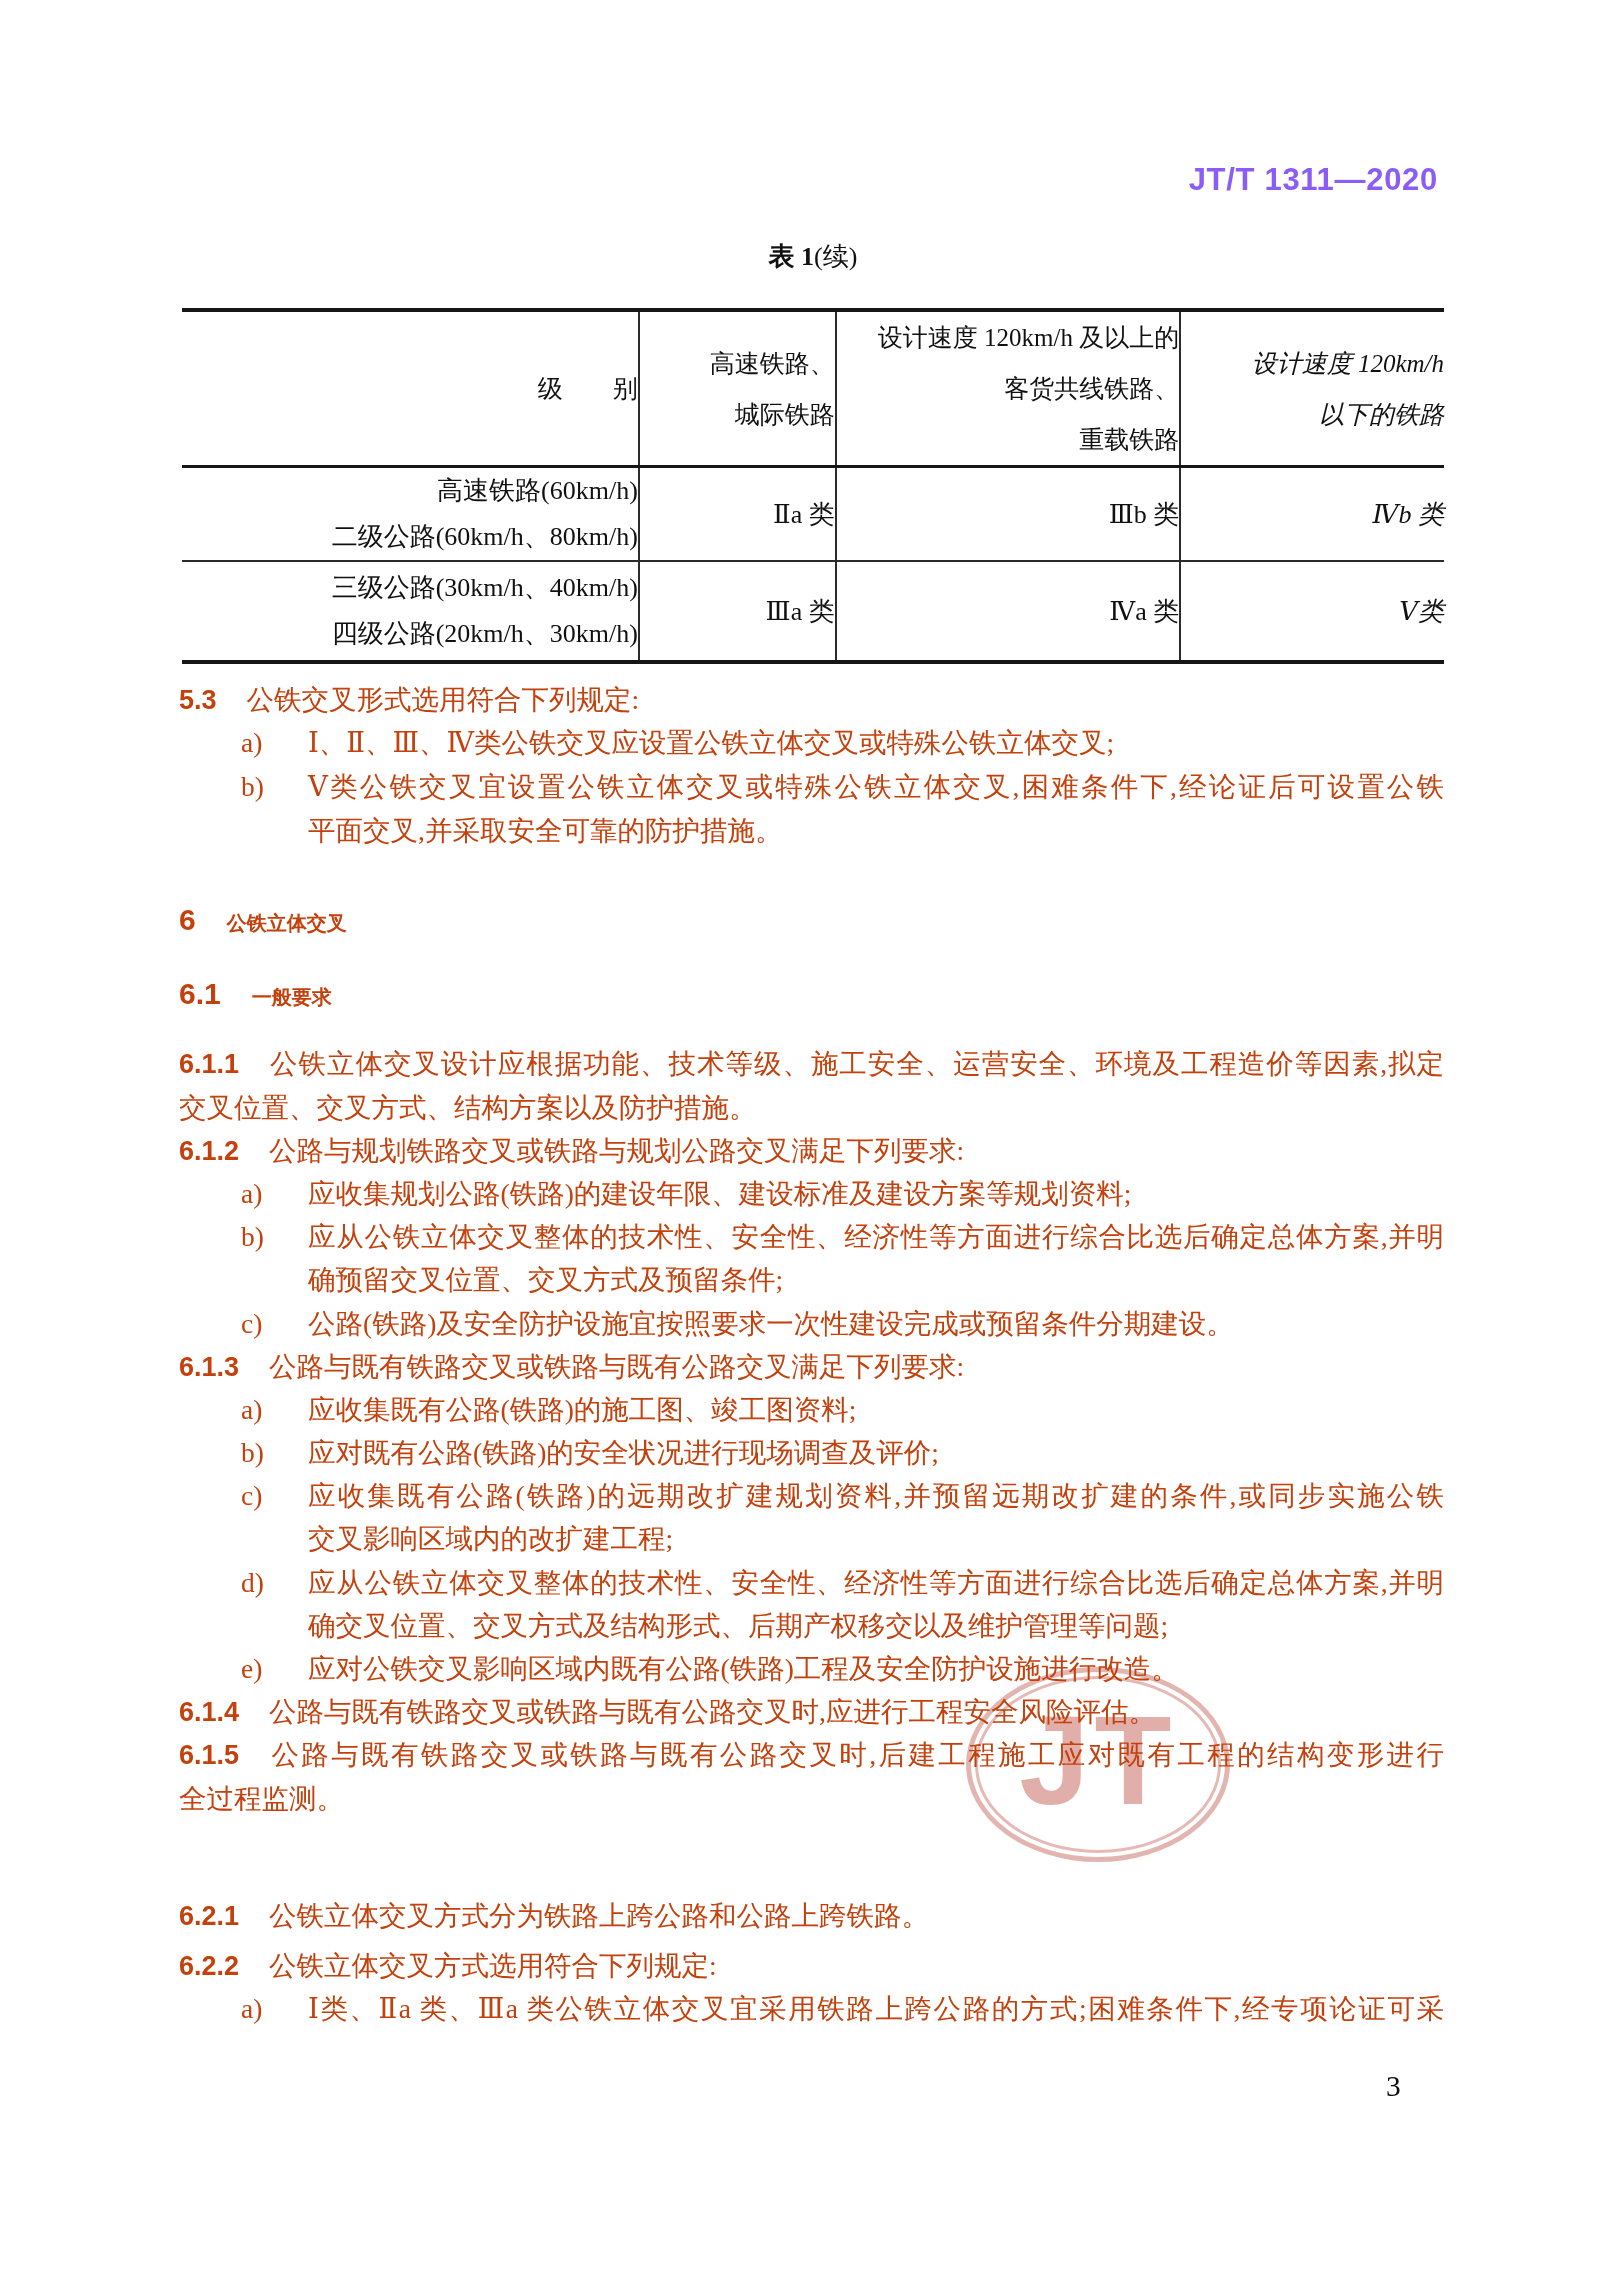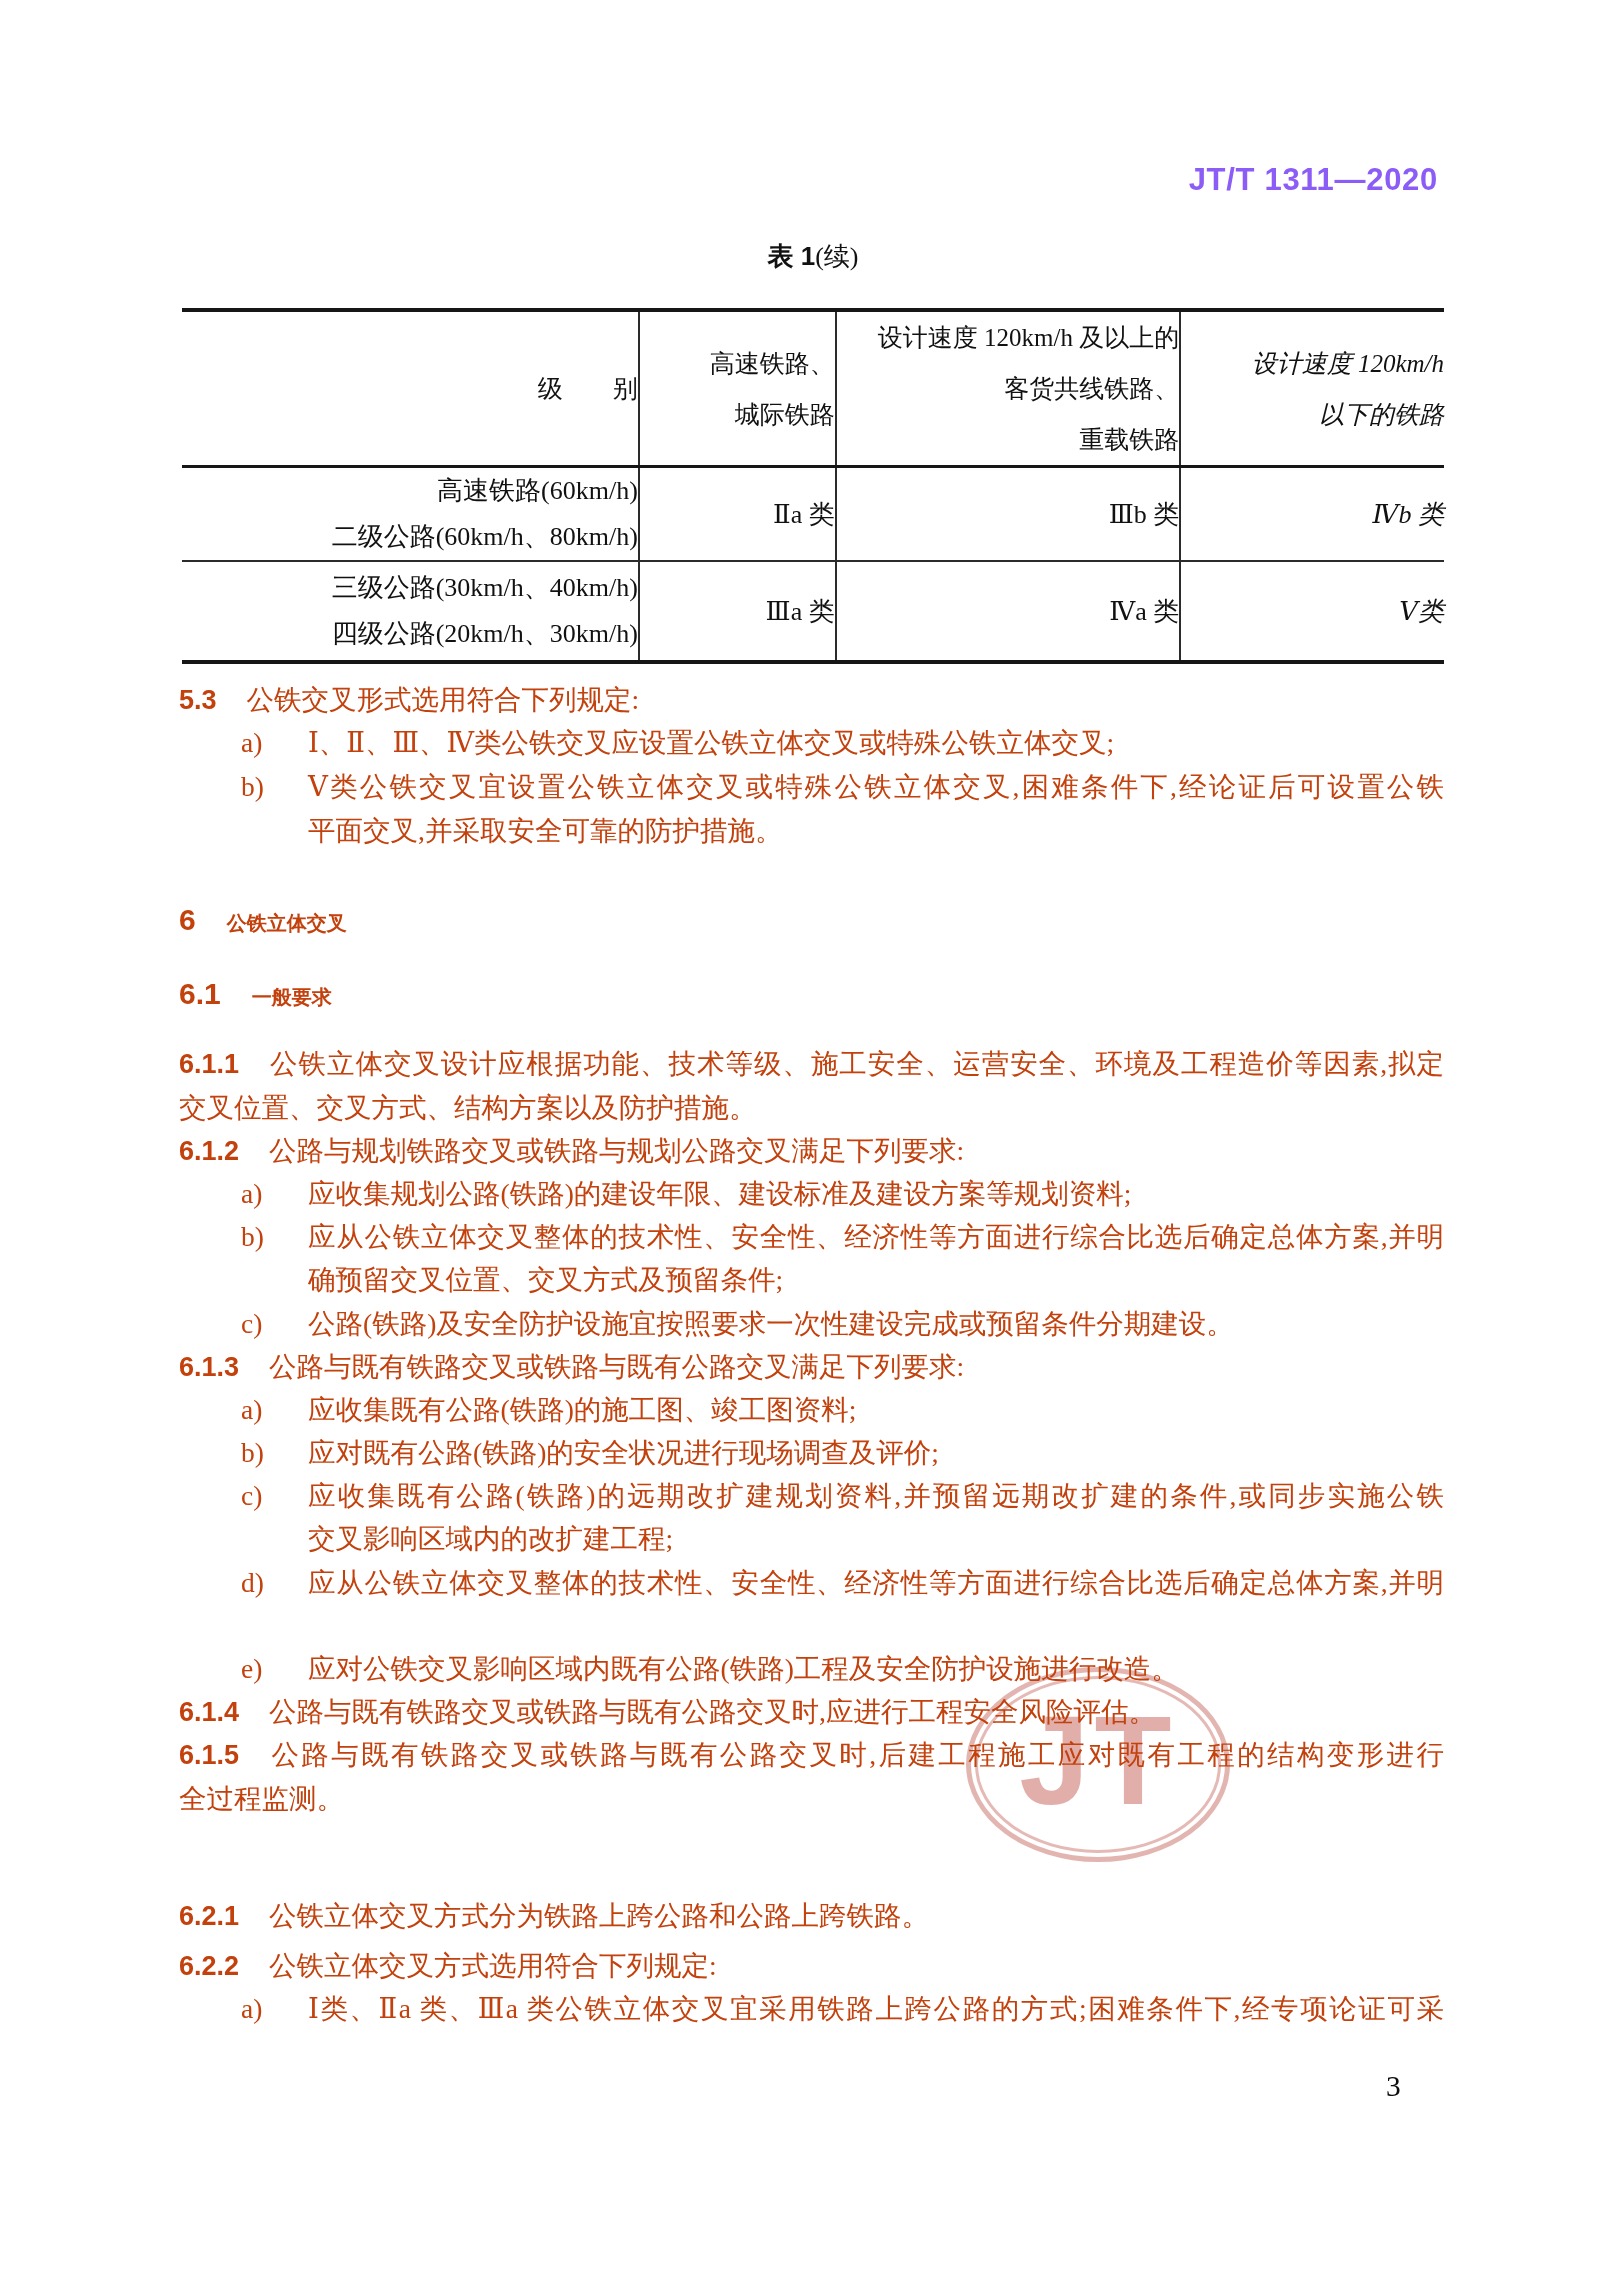--- a/index.html
+++ b/index.html
@@ -31,21 +31,21 @@
   #table-title {
     position: absolute;
     left: 182px;
     top: 239px;
     width: 1262px;
     text-align: center;
     font-size: 26px;
     white-space: pre;
   }
   #table-title .t-bold {
-    font-family: Liberation Sans, sans-serif;
+    font-family: Liberation Serif, serif;
     font-weight: 700;
   }
   #table-title .t-cont {
     font-family: "Liberation Serif", "DejaVu Serif", serif;
     font-weight: 400;
   }
 
   
   #grade-table {
     position: absolute;
@@ -247,20 +247,21 @@
   <div class="line list full" style="top:1215px"><span class="label">b)</span><span class="txt">应从公铁立体交叉整体的技术性、安全性、经济性等方面进行综合比选后确定总体方案,并明</span></div>
   <div class="line cont" style="top:1258px"><span class="txt">确预留交叉位置、交叉方式及预留条件;</span></div>
   <div class="line list" style="top:1302px"><span class="label">c)</span><span class="txt">公路(铁路)及安全防护设施宜按照要求一次性建设完成或预留条件分期建设。</span></div>
 
   <div class="line sec" style="top:1345px"><span class="num">6.1.3</span><span class="txt">公路与既有铁路交叉或铁路与既有公路交叉满足下列要求:</span></div>
   <div class="line list" style="top:1388px"><span class="label">a)</span><span class="txt">应收集既有公路(铁路)的施工图、竣工图资料;</span></div>
   <div class="line list" style="top:1431px"><span class="label">b)</span><span class="txt">应对既有公路(铁路)的安全状况进行现场调查及评价;</span></div>
   <div class="line list full" style="top:1474px"><span class="label">c)</span><span class="txt">应收集既有公路(铁路)的远期改扩建规划资料,并预留远期改扩建的条件,或同步实施公铁</span></div>
   <div class="line cont" style="top:1517px"><span class="txt">交叉影响区域内的改扩建工程;</span></div>
   <div class="line list full" style="top:1561px"><span class="label">d)</span><span class="txt">应从公铁立体交叉整体的技术性、安全性、经济性等方面进行综合比选后确定总体方案,并明</span></div>
+  <div class="line cont" style="top:1604px"><span class="txt">确交叉位置、交叉方式及结构形式、后期产权移交以及维护管理等问题;</span></div>
   <div class="line list" style="top:1647px"><span class="label">e)</span><span class="txt">应对公铁交叉影响区域内既有公路(铁路)工程及安全防护设施进行改造。</span></div>
 
   <div class="line sec" style="top:1690px"><span class="num">6.1.4</span><span class="txt">公路与既有铁路交叉或铁路与既有公路交叉时,应进行工程安全风险评估。</span></div>
   <div class="line sec full" style="top:1733px"><span class="num">6.1.5</span><span class="txt">公路与既有铁路交叉或铁路与既有公路交叉时,后建工程施工应对既有工程的结构变形进行</span></div>
   <div class="line flush" style="top:1777px"><span class="txt">全过程监测。</span></div>
 
   <div class="line sec" style="top:1894px"><span class="num">6.2.1</span><span class="txt">公铁立体交叉方式分为铁路上跨公路和公路上跨铁路。</span></div>
   <div class="line sec" style="top:1944px"><span class="num">6.2.2</span><span class="txt">公铁立体交叉方式选用符合下列规定:</span></div>
   <div class="line list full" style="top:1987px"><span class="label">a)</span><span class="txt">Ⅰ类、Ⅱa 类、Ⅲa 类公铁立体交叉宜采用铁路上跨公路的方式;困难条件下,经专项论证可采</span></div>
 

